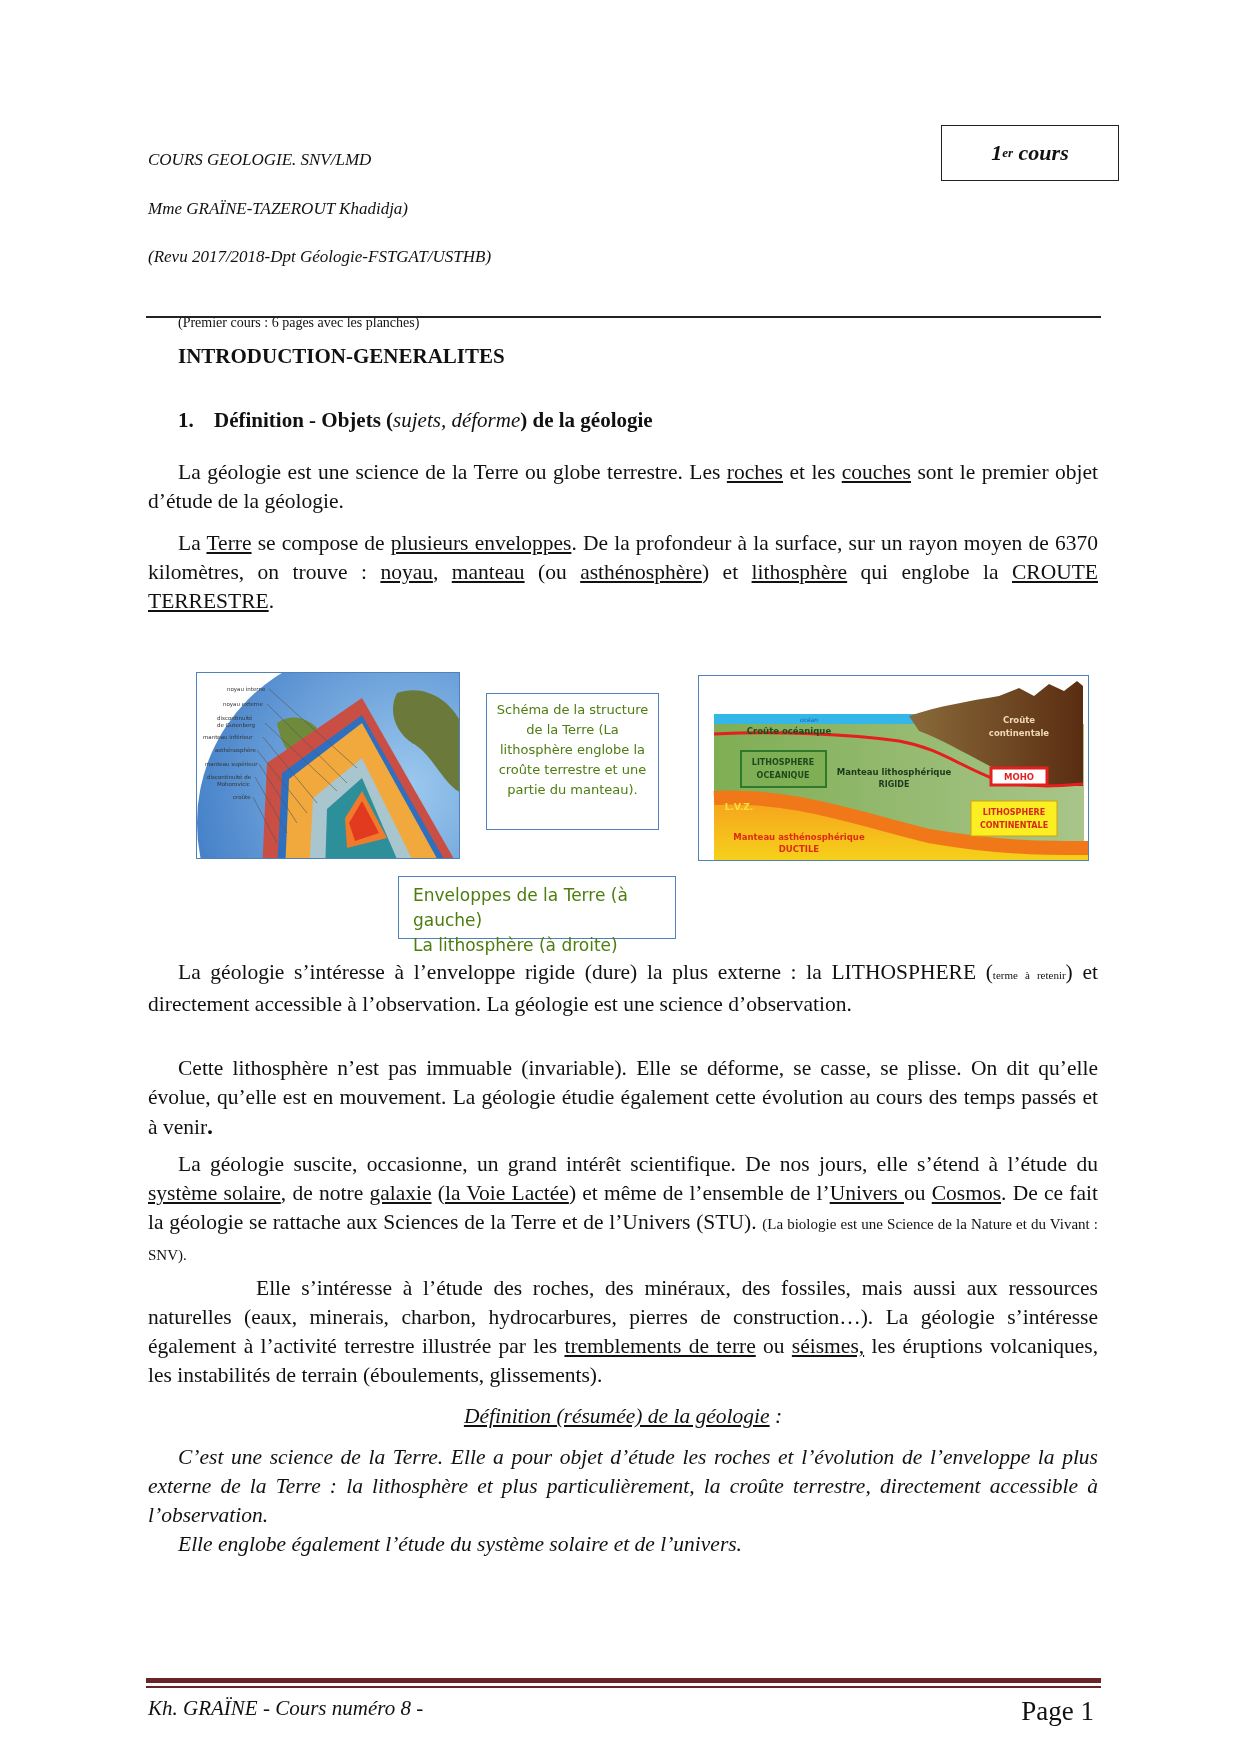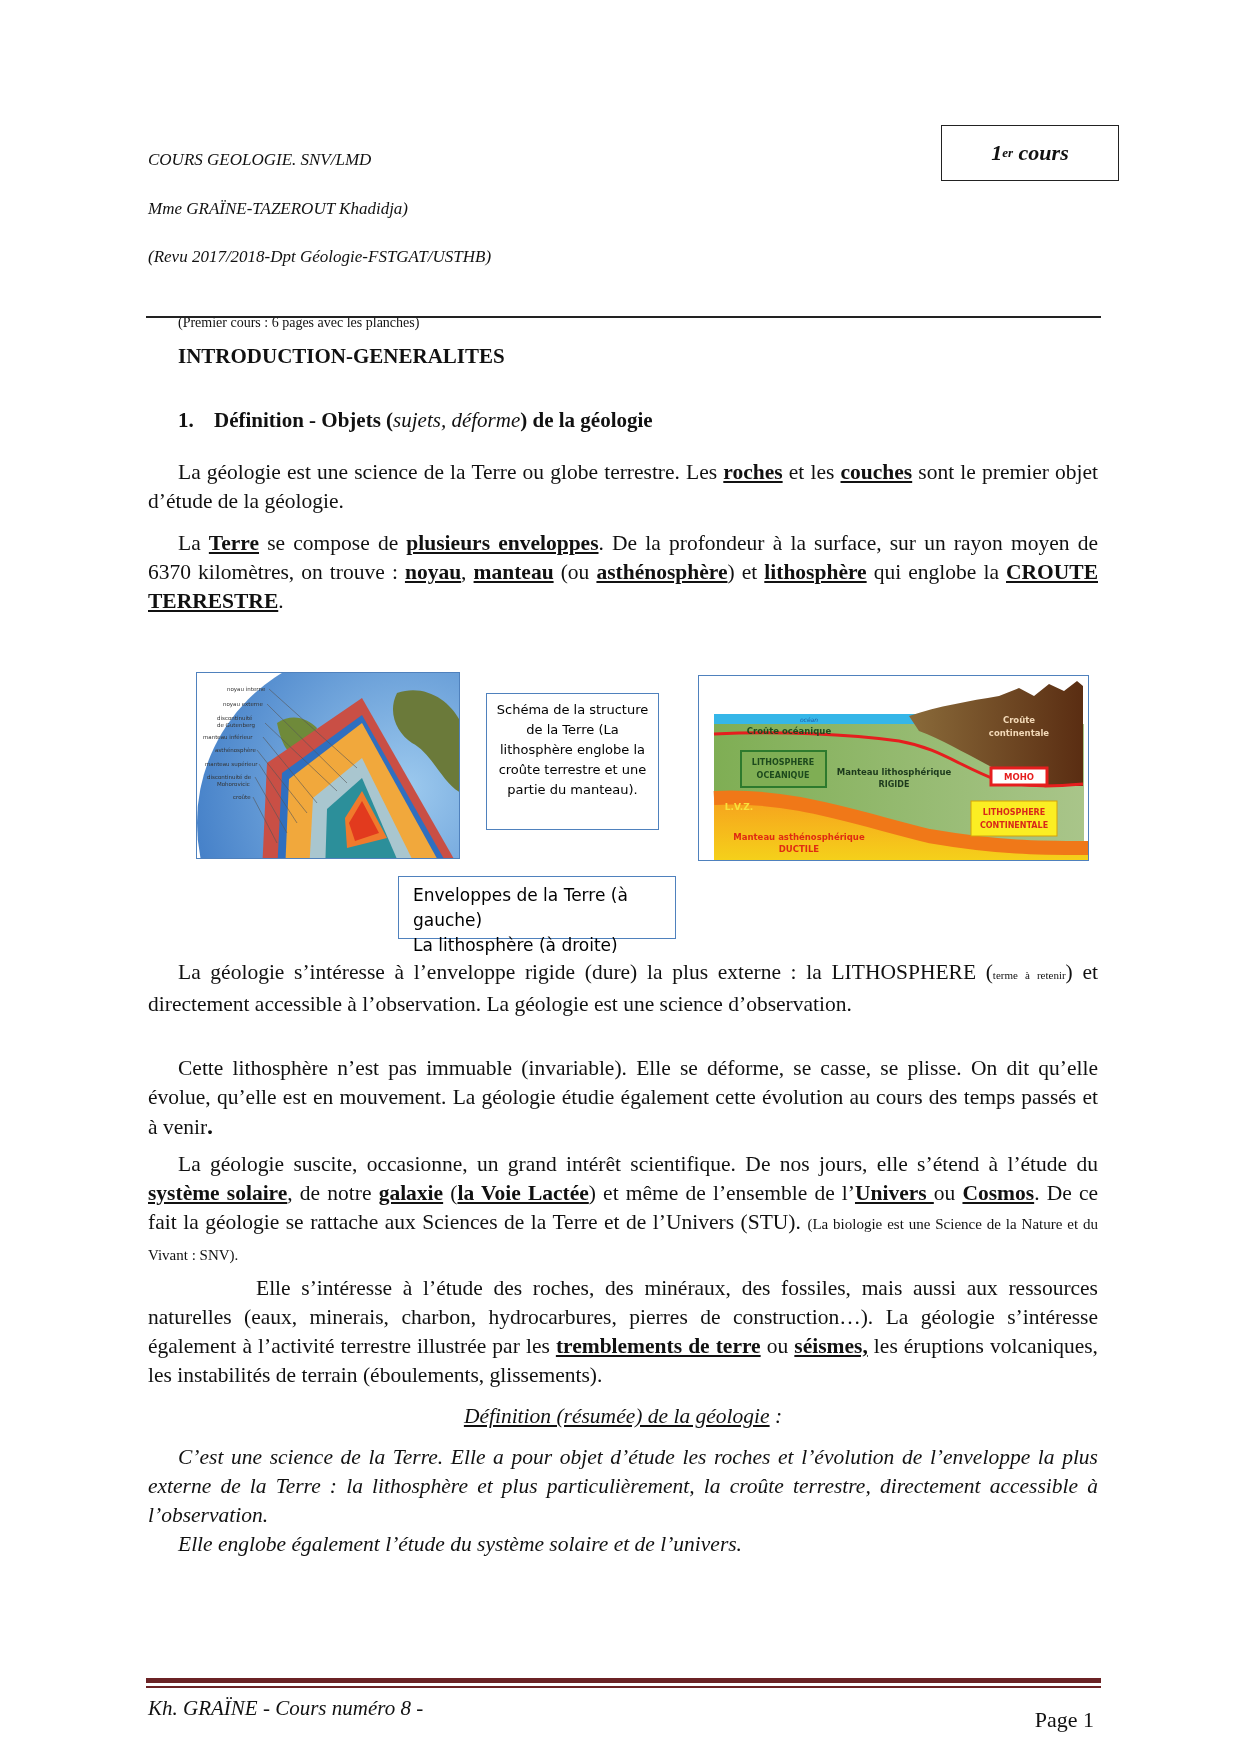--- a/index.html
+++ b/index.html
@@ -12,31 +12,31 @@
                 font-style:italic; font-weight:bold; font-size:22px; }
   .course-box sup { font-size:13px; }
   .note { font-size:14px;margin-top:21px; }
   .rule { left:146px; top:316px; width:955px; height:1.5px; background:#222; }
   .h1 { left:178px; top:344px; font-weight:bold; font-size:21px; }
   .h2 { left:178px; top:408px; font-weight:bold; font-size:21px; }
   .h2 .num { display:inline-block; width:36px; }
   .h2 i { font-weight:normal; }
   .para { left:148px; width:950px; font-size:21.5px; line-height:29px; text-align:justify; }
   .para .ind { display:inline-block; width:30px; }
-  .para b.u, .para .u { text-decoration:underline; font-weight:bold; }
+  .para b.u, .para .u { text-decoration:underline; font-weight:normal; }
   .small { font-size:11px; }
   .smaller { font-size:15px; }
   .fig { border:1.5px solid #4f81bd; box-sizing:border-box; overflow:hidden; background:#fff; }
   .caption-box { border:1.5px solid #4f81bd; box-sizing:border-box; background:#fff;
-                 font-family:"DejaVu Sans", sans-serif; color:#000000; }
+                 font-family:"DejaVu Sans", sans-serif; color:#4d7c0f; }
   .center { text-align:center; }
   .footer-bar { left:146px; top:1678px; width:955px; height:5px; background:#6b2325; }
   .footer-bar2 { left:146px; top:1686px; width:955px; height:1.5px; background:#6b2325; }
   .footer-left { left:148px; top:1696px; font-style:italic; font-size:21px; }
-  .footer-right { right:147px; top:1696px; font-size:22px;margin-top:11px; }
+  .footer-right { right:147px; top:1696px; font-size:27px; }
 </style>
 </head>
 <body>
 
 <div class="abs hdr" style="left:148px; top:150px;">COURS GEOLOGIE. SNV/LMD</div>
 <div class="abs hdr" style="left:148px; top:199px;">Mme GRAÏNE-TAZEROUT Khadidja)</div>
 <div class="abs hdr" style="left:148px; top:247px;">(Revu 2017/2018-Dpt Géologie-FSTGAT/USTHB)</div>
 <div class="abs course-box">
   <span>1</span><sup>er</sup>&nbsp;<span>cours</span>
 </div>

